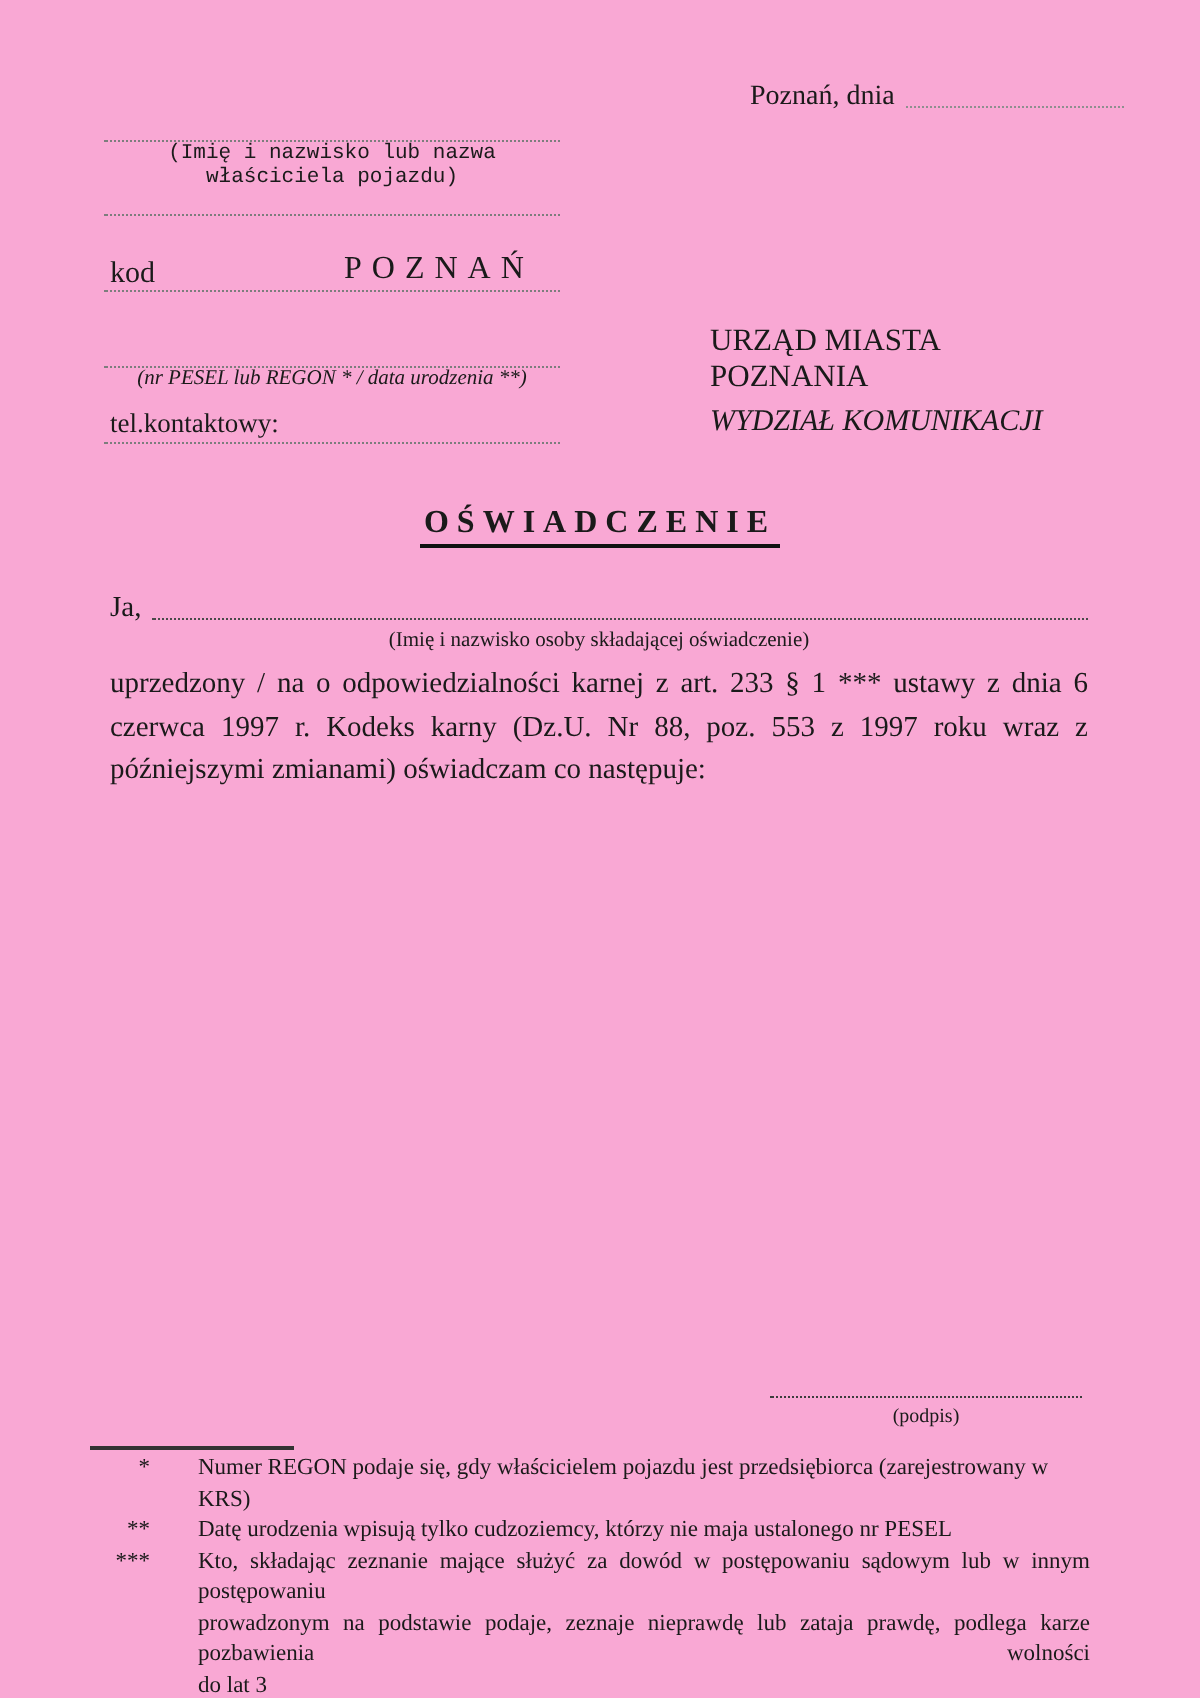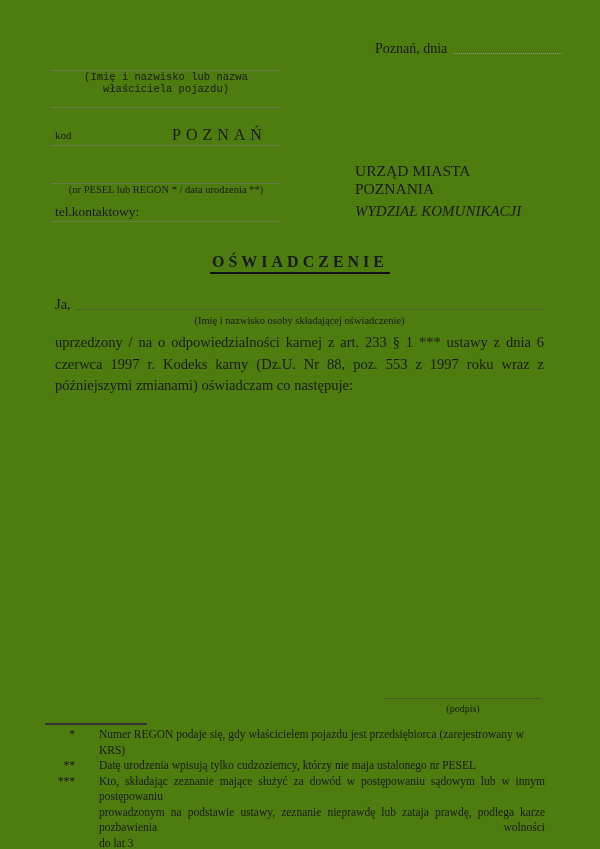--- a/index.html
+++ b/index.html
@@ -1,39 +1,39 @@
 <!DOCTYPE html>
 <html><head>
 <meta charset="utf-8">
 <style>
   html, body { margin: 0; padding: 0; background: #ffffff; }
   .page {
     position: relative;
     width: 600px;
     height: 849px;
-    background: #4d7c0f;
+    background: #f9a8d4;
     color: #1a1a1a;
     font-family: "Liberation Serif", "DejaVu Serif", serif;
     overflow: hidden;
   }
   .abs { position: absolute; }
 
   
   .dotline { border-bottom: 1.5px dotted #7d7d7d; }
   .leader { flex: 1 1 auto; border-bottom: 1.5px dotted #4a4a4a; margin: 0 0 3px 5px; }
   .leader-light { flex: 1 1 auto; border-bottom: 1.5px dotted #8f8f8f; margin: 0 0 3px 6px; }
 
   .caption { font-size: 10.5px; text-align: center; color: #1a1a1a; }
 
   .date-row { left: 375px; top: 41px; width: 187px; display: flex; font-size: 14px; }
 
   .field-line { left: 52px; width: 228px; height: 8px; }
   .field-cap { left: 52px; width: 228px; }
 
-  .kod-label { left: 55px; top: 129px; font-size: 11px; }
+  .kod-label { left: 55px; top: 129px; font-size: 15px; }
   .city-name { left: 172px; top: 126px; font-size: 16px; letter-spacing: 5px; }
 
   .tel-label { left: 55px; top: 204px; font-size: 13.5px; }
 
   .office { left: 355px; top: 162px; font-size: 15.5px; font-weight: normal; line-height: 17.5px; }
   .dept   { left: 355px; top: 203px; font-size: 15px; font-style: italic; }
 
   .title-wrap { left: 0; right: 0; top: 253px; text-align: center; }
   .title-text {
     display: inline-block;
@@ -70,21 +70,21 @@
   <div class="abs field-line dotline" style="top:62px;"></div>
   <div class="abs field-cap caption" style="top:71px;font-family:Liberation Mono, monospace;">(Imię i nazwisko lub nazwa właściciela pojazdu)</div>
 
   <div class="abs field-line dotline" style="top:99px;"></div>
 
   <span class="abs kod-label">kod</span>
   <span class="abs city-name">POZNAŃ</span>
   <div class="abs field-line dotline" style="top:137px;"></div>
 
   <div class="abs field-line dotline" style="top:175px;"></div>
-  <div class="abs field-cap caption" style="top:184px;">(nr PESEL lub REGON * / data urodzenia **)</div>
+  <div class="abs field-cap caption" style="top:184px;font-style:italic;">(nr PESEL lub REGON * / data urodzenia **)</div>
 
   <span class="abs tel-label">tel.kontaktowy:</span>
   <div class="abs field-line dotline" style="top:213px;"></div>
 
   <div class="abs office">
     <div>URZĄD MIASTA</div>
     <div>POZNANIA</div>
   </div>
   <div class="abs dept">WYDZIAŁ KOMUNIKACJI</div>
 
@@ -117,19 +117,19 @@
       <span class="fn-text">Numer REGON podaje się, gdy właścicielem pojazdu jest przedsiębiorca (zarejestrowany w KRS)</span>
     </div>
     <div class="fn-row">
       <span class="fn-marker">**</span>
       <span class="fn-text">Datę urodzenia wpisują tylko cudzoziemcy, którzy nie maja ustalonego nr PESEL</span>
     </div>
     <div class="fn-row">
       <span class="fn-marker">***</span>
       <span class="fn-text">
         <div class="fjust">Kto, składając zeznanie mające służyć za dowód w postępowaniu sądowym lub w innym postępowaniu</div>
-        <div class="fjust">prowadzonym na podstawie ustawy, zeznanie nieprawdę lub zataja prawdę, podlega karze pozbawienia wolności</div>
+        <div class="fjust">prowadzonym na podstawie podaje, zeznaje nieprawdę lub zataja prawdę, podlega karze pozbawienia wolności</div>
         <div>do lat 3</div>
       </span>
     </div>
   </div>
 
 </div>
 
 </body></html>

